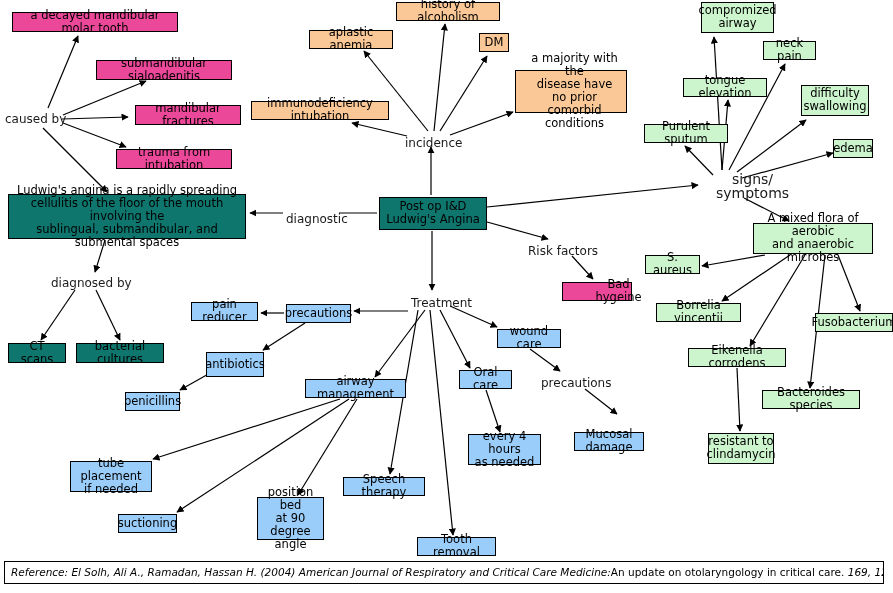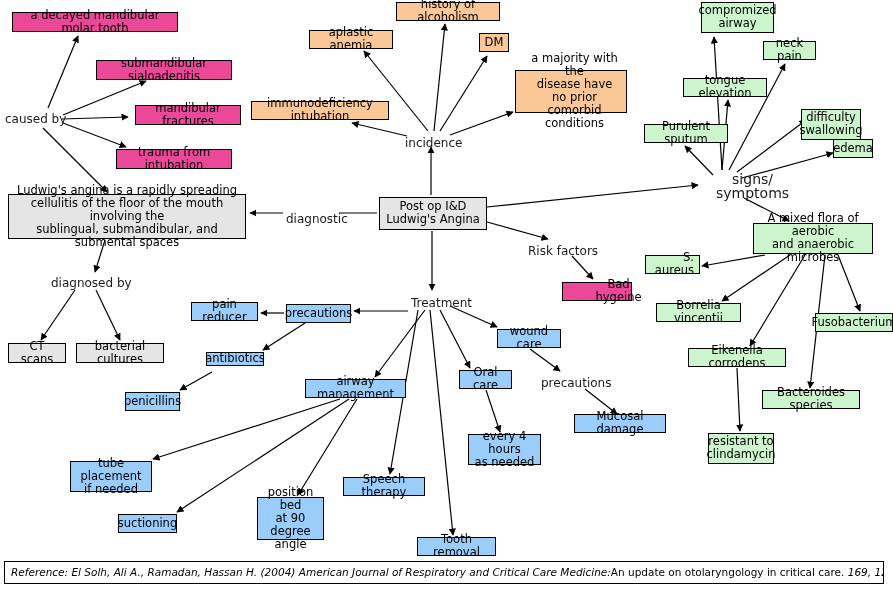--- a/index.html
+++ b/index.html
@@ -37,21 +37,21 @@
     color: #000000;
     padding: 2px 5px 3px 5px;
     white-space: pre-line;
     display: flex;
     align-items: center;
     justify-content: center;
   }
   .node.yellow  { background: #ec4899; }
   .node.orange  { background: #fac796; }
   .node.green   { background: #cdf5cd; }
-  .node.pink    { background: #e5e5e5; }
+  .node.pink    { background: #0f766e; }
   .node.blue    { background: #9acdfa; }
   .label {
     position: absolute;
     font-size: 12px;
     color: #1a1a1a;
     text-align: center;
     line-height: 14px;
     white-space: pre-line;
     background: transparent;
   }
@@ -154,51 +154,51 @@
 disease have no prior
 comorbid conditions</div>
       <div class="node orange" style="left: 251px; top: 101px; width: 138px; height: 19px;">immunodeficiency intubation</div>
       <div class="node pink" style="left: 379px; top: 197px; width: 108px; height: 33px;">Post op I&amp;D
 Ludwig's Angina</div>
       <div class="node yellow" style="left: 562px; top: 282px; width: 70px; height: 19px; padding-left: 48px;">Bad hygeine</div>
       <div class="node green" style="left: 701px; top: 2px; width: 73px; height: 31px;">compromized
 airway</div>
       <div class="node green" style="left: 763px; top: 41px; width: 53px; height: 19px;">neck pain</div>
       <div class="node green" style="left: 683px; top: 78px; width: 84px; height: 19px;">tongue elevation</div>
-      <div class="node green" style="left: 801px; top: 85px; width: 60px; height: 31px; margin-top: 24px;">difficulty
+      <div class="node green" style="left: 801px; top: 85px; width: 68px; height: 31px;">difficulty
 swallowing</div>
       <div class="node green" style="left: 644px; top: 124px; width: 84px; height: 19px;">Purulent sputum</div>
       <div class="node green" style="left: 833px; top: 139px; width: 40px; height: 19px;">edema</div>
       <div class="node green" style="left: 753px; top: 223px; width: 120px; height: 31px;">A mixed flora of aerobic
 and anaerobic microbes</div>
-      <div class="node green" style="left: 645px; top: 255px; width: 55px; height: 19px; text-align: right;">S. aureus</div>
+      <div class="node green" style="left: 645px; top: 255px; width: 55px; height: 19px;">S. aureus</div>
       <div class="node green" style="left: 656px; top: 303px; width: 85px; height: 19px;">Borrelia vincentii</div>
       <div class="node green" style="left: 815px; top: 313px; width: 78px; height: 19px;">Fusobacterium</div>
       <div class="node green" style="left: 688px; top: 348px; width: 98px; height: 19px;">Eikenella corrodens</div>
       <div class="node green" style="left: 762px; top: 390px; width: 98px; height: 19px;">Bacteroides species</div>
       <div class="node green" style="left: 708px; top: 433px; width: 66px; height: 31px;">resistant to
 clindamycin</div>
       <div class="node blue" style="left: 191px; top: 302px; width: 67px; height: 19px;">pain reducer</div>
       <div class="node blue" style="left: 286px; top: 304px; width: 65px; height: 19px;">precautions</div>
-      <div class="node blue" style="left: 206px; top: 352px; width: 58px; height: 14px;">antibiotics</div>
+      <div class="node blue" style="left: 206px; top: 352px; width: 58px; height: 25px;">antibiotics</div>
       <div class="node blue" style="left: 125px; top: 392px; width: 55px; height: 19px;">penicillins</div>
       <div class="node blue" style="left: 305px; top: 379px; width: 101px; height: 19px;">airway management</div>
       <div class="node blue" style="left: 70px; top: 461px; width: 82px; height: 31px;">tube placement
 if needed</div>
       <div class="node blue" style="left: 118px; top: 514px; width: 59px; height: 19px;">suctioning</div>
       <div class="node blue" style="left: 257px; top: 497px; width: 67px; height: 43px;">position bed
 at 90 degree
 angle</div>
       <div class="node blue" style="left: 343px; top: 477px; width: 82px; height: 19px;">Speech therapy</div>
       <div class="node blue" style="left: 417px; top: 537px; width: 79px; height: 19px;">Tooth removal</div>
       <div class="node blue" style="left: 459px; top: 370px; width: 53px; height: 19px;">Oral care</div>
       <div class="node blue" style="left: 468px; top: 434px; width: 73px; height: 31px;">every 4 hours
 as needed</div>
       <div class="node blue" style="left: 497px; top: 329px; width: 64px; height: 19px;">wound care</div>
-      <div class="node blue" style="left: 574px; top: 414px; width: 92px; height: 19px;">Mucosal damage</div>
+      <div class="node blue" style="left: 574px; top: 432px; width: 70px; height: 19px;">Mucosal damage</div>
     </div>
   <div id="label-layer">
       <div class="label" style="left: 5px; top: 112px;">caused by</div>
       <div class="label" style="left: 51px; top: 276px;">diagnosed by</div>
       <div class="label" style="left: 286px; top: 212px;">diagnostic</div>
       <div class="label" style="left: 405px; top: 136px;">incidence</div>
       <div class="label" style="left: 528px; top: 244px;">Risk factors</div>
       <div class="label" style="left: 411px; top: 296px;">Treatment</div>
       <div class="label" style="left: 541px; top: 376px;">precautions</div>
       <div class="label big" style="left: 716px; top: 172px;">signs/

